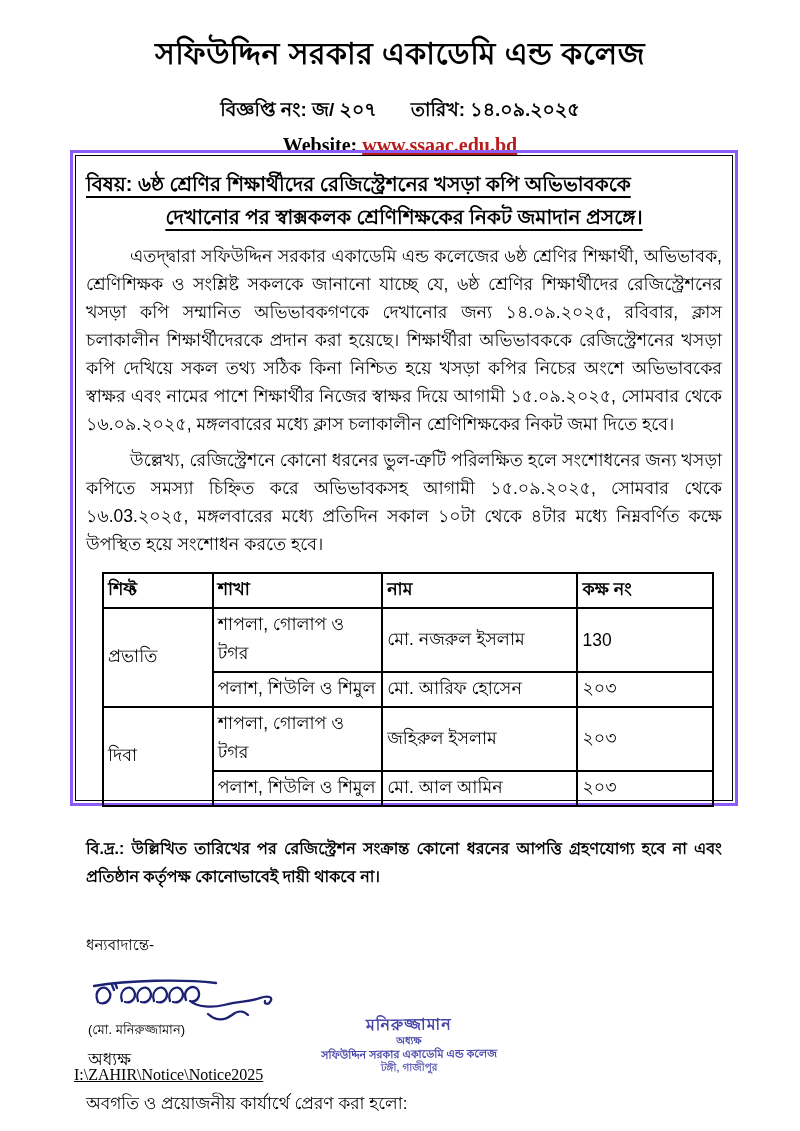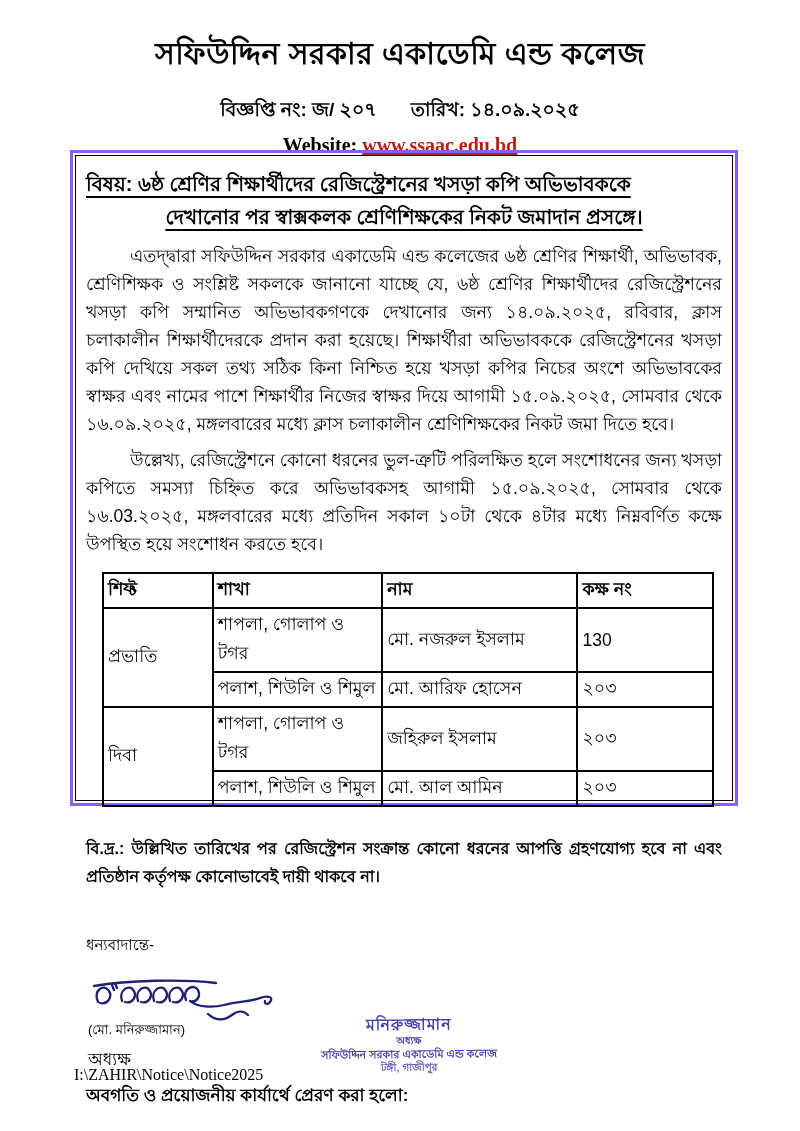--- a/index.html
+++ b/index.html
@@ -61,26 +61,26 @@
   .sig-title { position: absolute; left: 2px; top: 84px; font-size: 17px; }
   .stamp {
     position: absolute; left: 198px; top: 54px; width: 250px;
     color: #4745a8; text-align: center; transform: rotate(-0.6deg); line-height: 1.15;
   }
   .stamp .s-name { font-size: 16px; font-weight: 700; letter-spacing: 1px; }
   .stamp .s-title { font-size: 10px; font-weight: 700; margin-top: 1px; }
   .stamp .s-org { font-size: 11px; font-weight: 700; margin-top: 1px; }
   .stamp .s-loc { font-size: 10.5px; font-weight: 700; margin-top: 0; opacity: 0.85; }
 
-  .forward-para { font-size: 17px; margin-top: 8px; font-weight: bold; }
+  .forward-para { font-size: 17px; margin-top: 16px; }
 
   
   .doc-path {
     position: absolute; left: 74px; top: 1066px;
-    font-family: "Liberation Serif", serif; font-size: 16px;
+    font-family: "Liberation Serif", serif; font-size: 16px; text-decoration: underline;
   }
 </style>
 </head>
 <body>
 
 <div class="page-header">
   <div class="school-name">সফিউদ্দিন সরকার একাডেমি এন্ড কলেজ</div>
   <div class="notice-line">
     <span>বিজ্ঞপ্তি নং:  জ/ ২০৭</span>
     <span>তারিখ: ১৪.০৯.২০২৫</span>

